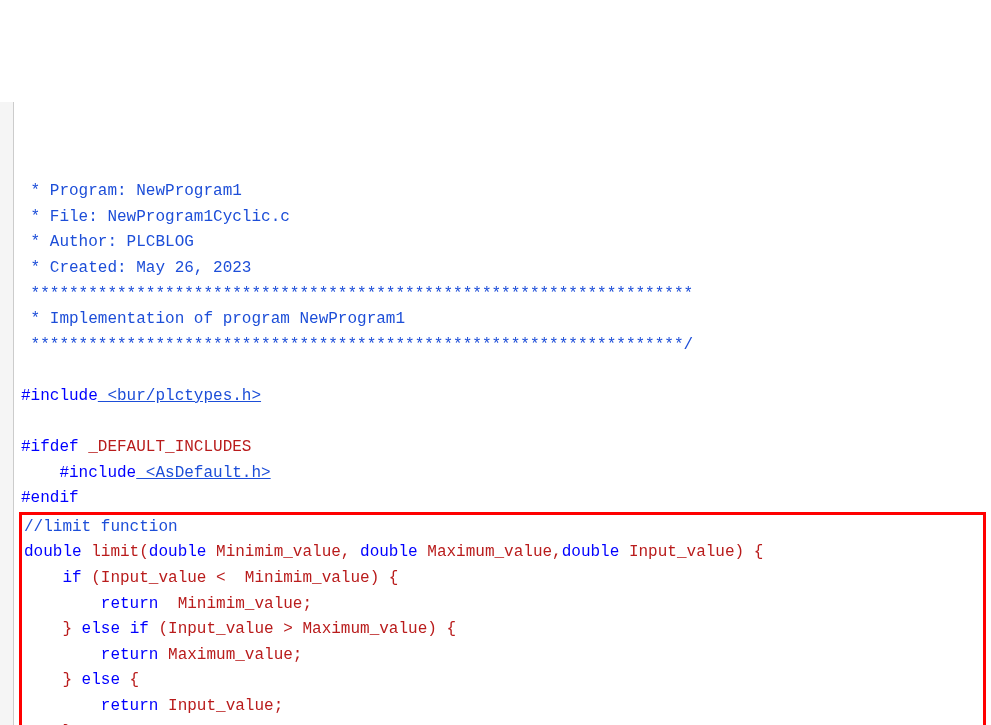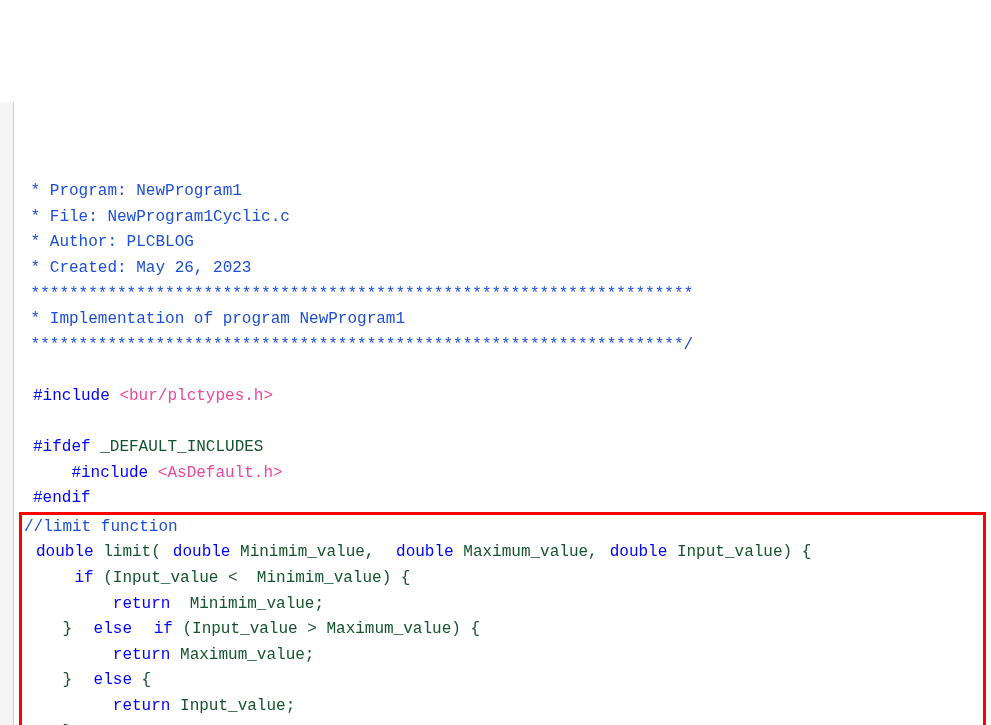--- a/index.html
+++ b/index.html
@@ -25,23 +25,23 @@
       top: 0;
       bottom: 0;
       width: 14px;
       border-right: 1px solid #ccc;
       background: #f5f5f5;
     }
     .code-content {
       margin-left: 16px;
     }
     .comment { color: #1d4ed8; }
-    .keyword { color: #0000ff; margin-left: 12px; }
-    .include-path { color: #ec4899; }
-    .identifier { color: #14532d; font-family: Liberation Mono, monospace; }
+    .keyword { color: #0000ff; }
+    .include-path { color: #1d4ed8; text-decoration: underline; }
+    .identifier { color: #b91c1c; font-family: Liberation Mono, monospace; }
     .highlight-box {
       border: 3px solid #ff0000;
       margin-left: -2px;
       padding-left: 2px;
     }
     .line {
       min-height: 25.6px;
     }
   </style>
 </head>

